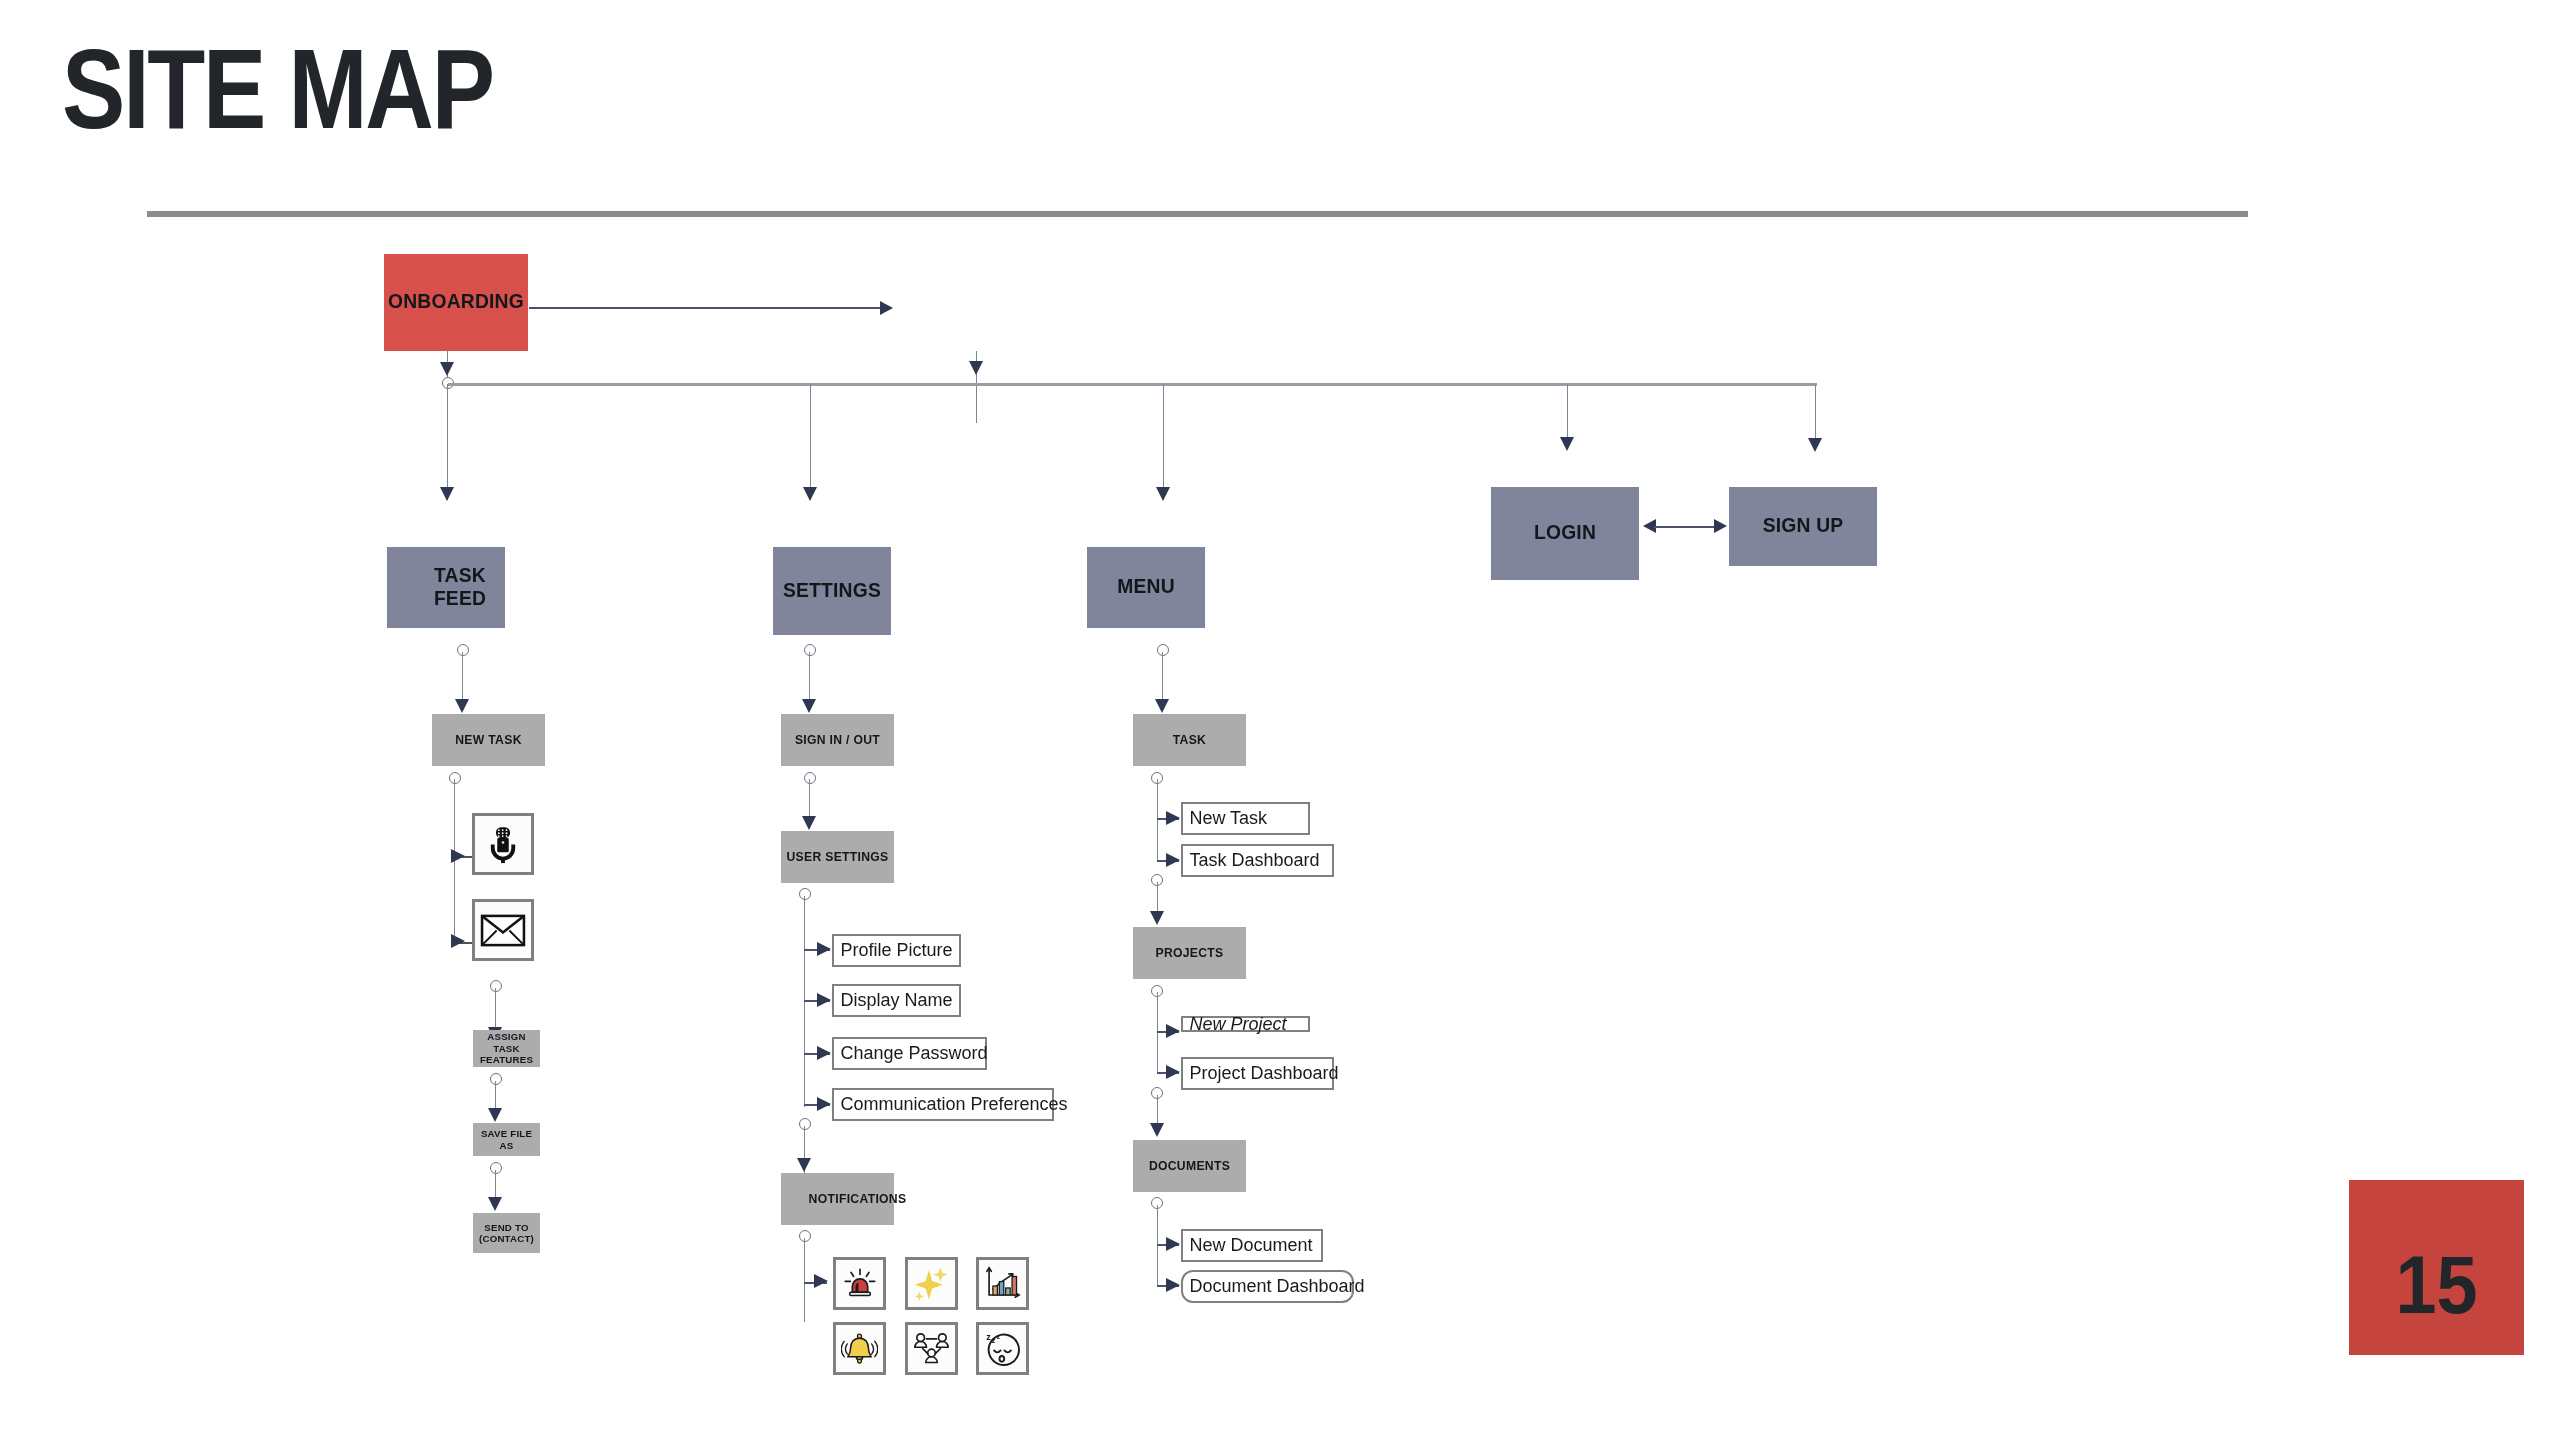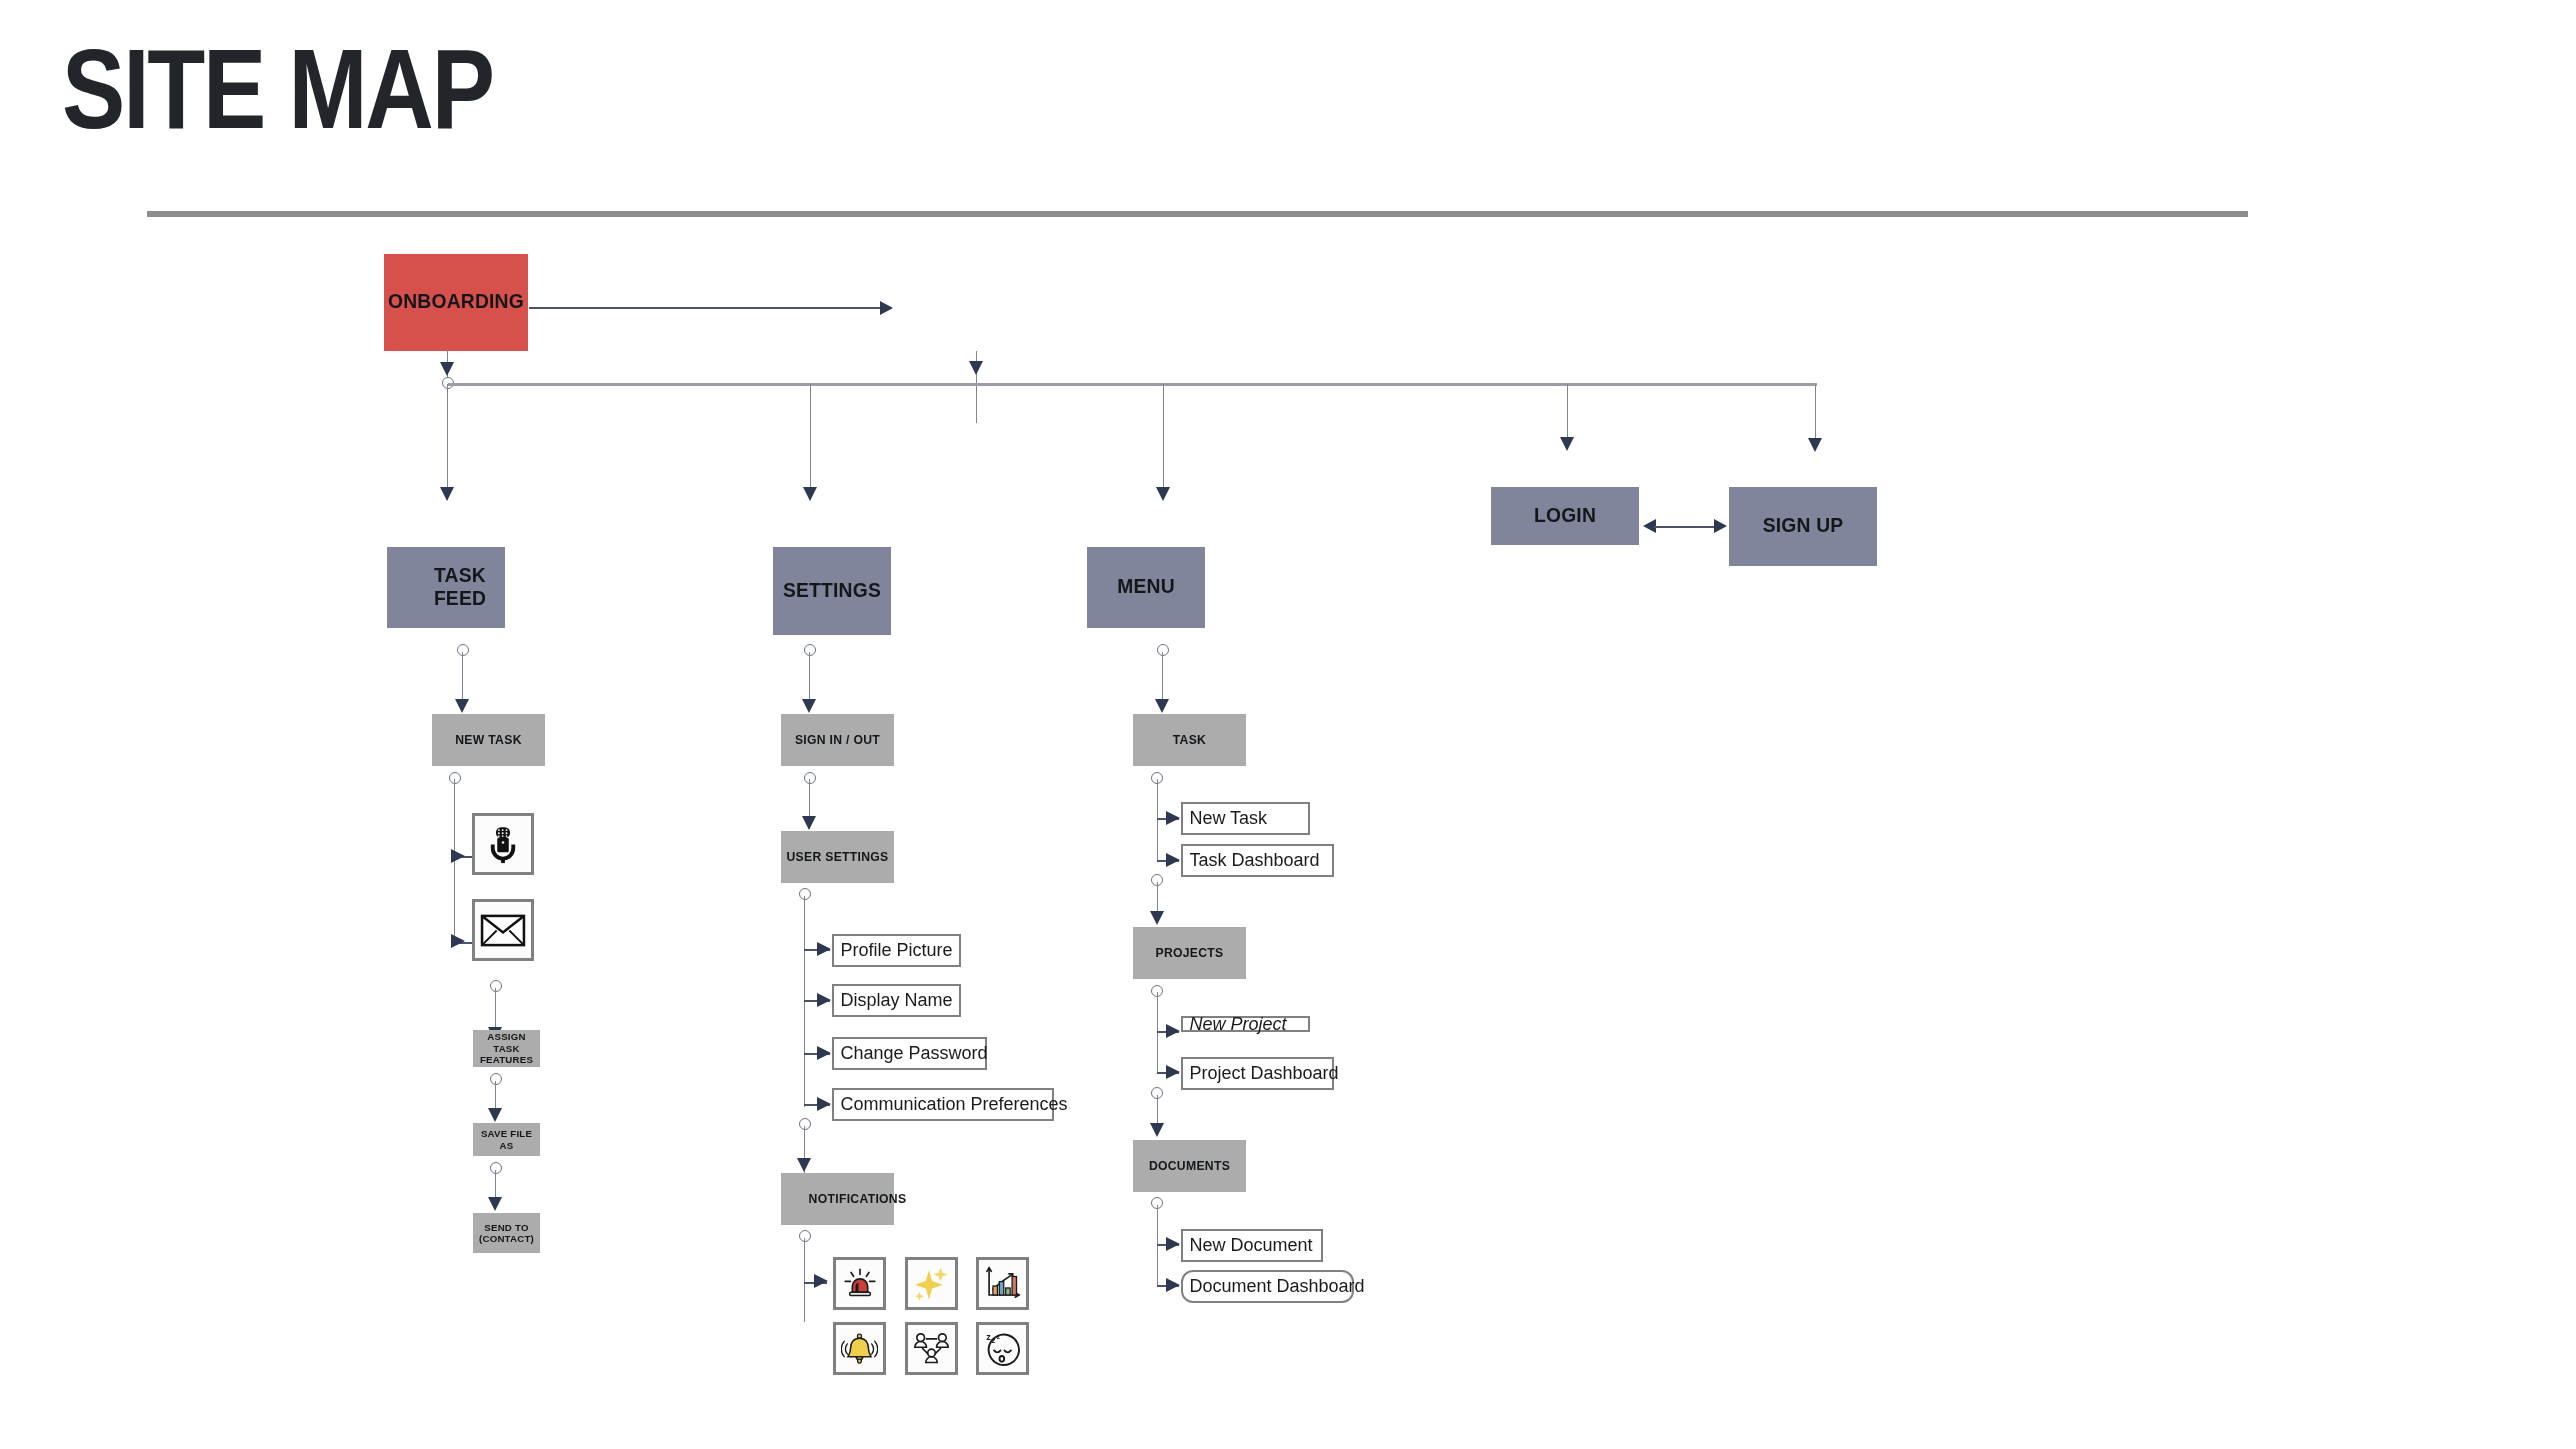--- a/index.html
+++ b/index.html
@@ -162,20 +162,23 @@
   }
 </style>
 </head>
 <body>
 
 <div id="slide">
 
   <div id="page-title">SITE MAP</div>
   <div id="title-rule"></div>
 
+  <div id="page-badge">
+    <div class="num">15</div>
+  </div>
 
   <div class="node red t-lg" style="left:384px; top:254px; width:144px; height:97px;">ONBOARDING</div>
 
 
   <div class="hline" style="left:529px; top:307px; width:352px;"></div>
   <div class="arrow-right" style="left:880px; top:301px;"></div>
 
   <div class="thinline-gray" style="left:447px; top:351px; height:81px;"></div>
   <div class="arrow-down" style="left:440px; top:362px;"></div>
   <div class="dot" style="left:442px; top:377px;"></div>
@@ -199,21 +202,21 @@
 
   <div class="thinline-gray" style="left:1815px; top:385px; height:64px;"></div>
   <div class="arrow-down" style="left:1808px; top:438px;"></div>
 
   <div class="node slate t-lg" style="left:387px; top:547px; width:118px; height:81px;padding-left:28px;">TASK FEED</div>
 
   <div class="node slate t-lg" style="left:773px; top:547px; width:118px; height:88px;">SETTINGS</div>
 
   <div class="node slate t-lg" style="left:1087px; top:547px; width:118px; height:81px;">MENU</div>
 
-  <div class="node slate t-lg" style="left:1491px; top:487px; width:148px; height:58px;">LOGIN</div>
+  <div class="node slate t-lg" style="left:1491px; top:487px; width:148px; height:93px;">LOGIN</div>
 
   <div class="node slate t-lg" style="left:1729px; top:487px; width:148px; height:79px;">SIGN UP</div>
 
   <div class="arrow-left" style="left:1643px; top:519px;"></div>
   <div class="hline" style="left:1654px; top:526px; width:64px;"></div>
   <div class="arrow-right" style="left:1714px; top:519px;"></div>
 
   <div class="dot" style="left:457px; top:644px;"></div>
   <div class="thinline-gray" style="left:462px; top:652px; height:58px;"></div>
   <div class="arrow-down" style="left:455px; top:699px;"></div>

